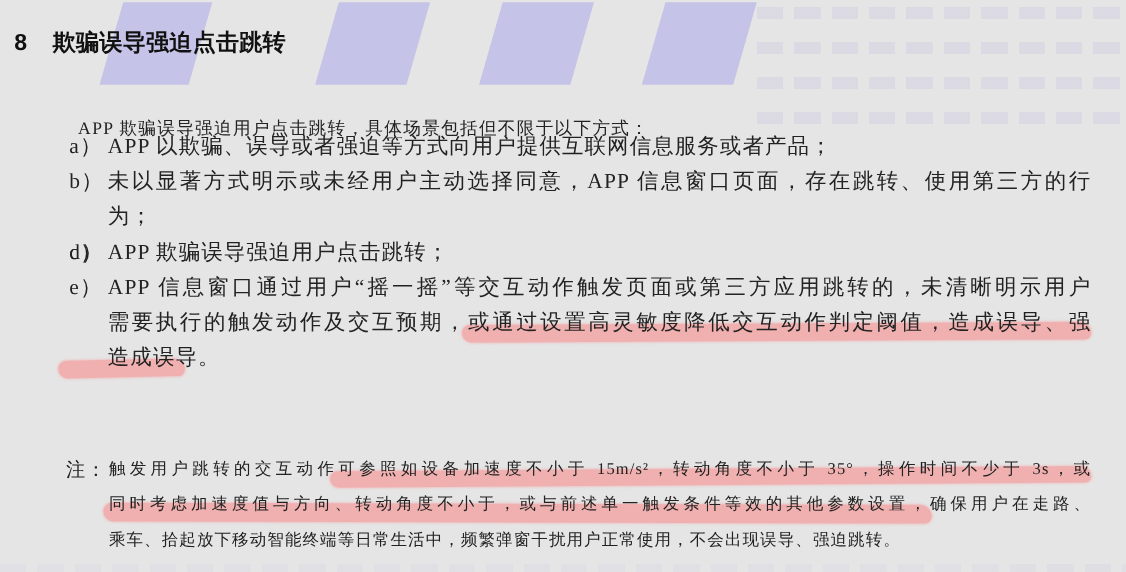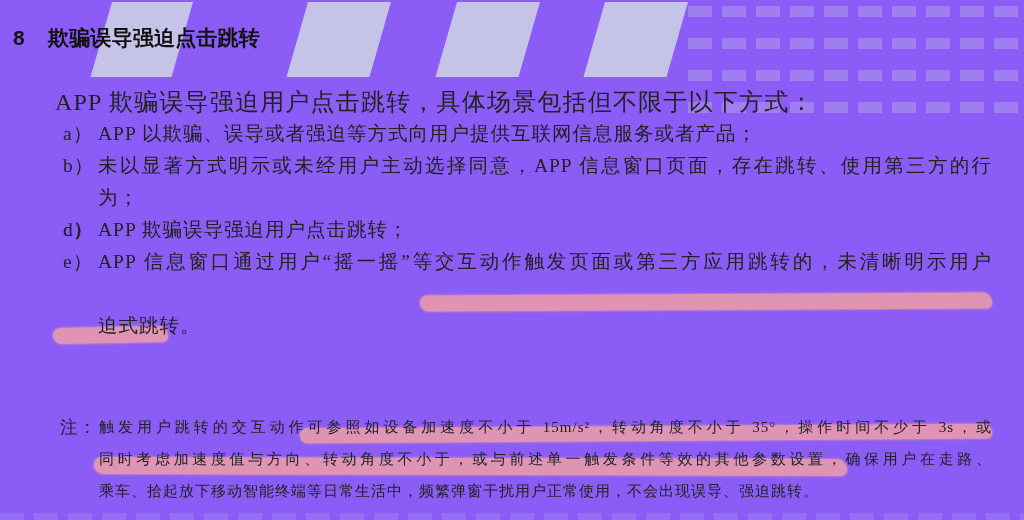--- a/index.html
+++ b/index.html
@@ -1,19 +1,19 @@
 <!DOCTYPE html>
 <html><head>
 <meta charset="utf-8">
 <style>
   html,body { margin:0; padding:0; background:#ffffff; }
   .page {
     position:relative; z-index:0;
     width:1024px; height:520px;
-    background:#8b5cf6; overflow:hidden;
+    background:#e5e5e5; overflow:hidden;
     font-family:"Liberation Serif","DejaVu Serif",serif;
     color:#222222;
   }
 
   
   .stripe {
     position:absolute; z-index:-1;
     top:2px; height:75px; width:83px;
     background:#c5c3e7;
     transform:skewX(-16deg);
@@ -42,22 +42,22 @@
     position:absolute; top:24px; left:13px; margin:0;
     font-family:"Liberation Sans","DejaVu Sans",sans-serif;
     font-weight:bold; font-size:21px; color:#111111;
     white-space:nowrap; letter-spacing:0.2px;
   }
   .title .num { display:inline-block; }
   .title .ttl { display:inline-block; margin-left:17px; }
 
   
   .intro {
-    position:absolute; top:86px; left:55px; margin:0;
-    font-size:24px; letter-spacing:1.2px; line-height:32px;
+    position:absolute; top:86px; left:55px; margin:16px;
+    font-size:16px; letter-spacing:1.2px; line-height:32px;
     white-space:nowrap;
   }
   .items { position:absolute; top:118px; left:0; width:1024px; }
   .item { position:relative; }
   .item-label {
     position:absolute; left:63px; top:0;
     font-size:19.5px; line-height:32px; letter-spacing:1px;
   }
   .item-text { margin-left:98px; width:894px; }
   .line {
@@ -146,24 +146,25 @@
     </div>
 
     <div class="item">
       <span class="item-label">e）</span>
       <div class="item-text">
         <div class="line fill">
           <span class="line-text">APP 信息窗口通过用户“摇一摇”等交互动作触发页面或第三方应用跳转的，未清晰明示用户</span>
         </div>
         <div class="line fill">
           <span class="hl e2"></span>
+          <span class="line-text">需要执行的触发动作及交互预期，或通过设置高灵敏度降低交互动作判定阈值，造成误导、强</span>
         </div>
         <div class="line">
           <span class="hl e3"></span>
-          <span class="line-text">迫式跳转。</span>
+          <span class="line-text">造成误导。</span>
         </div>
       </div>
     </div>
 
   </div>
 
   <div class="note">
     <span class="note-label">注：</span>
     <div class="note-text">
       <div class="line fill">

